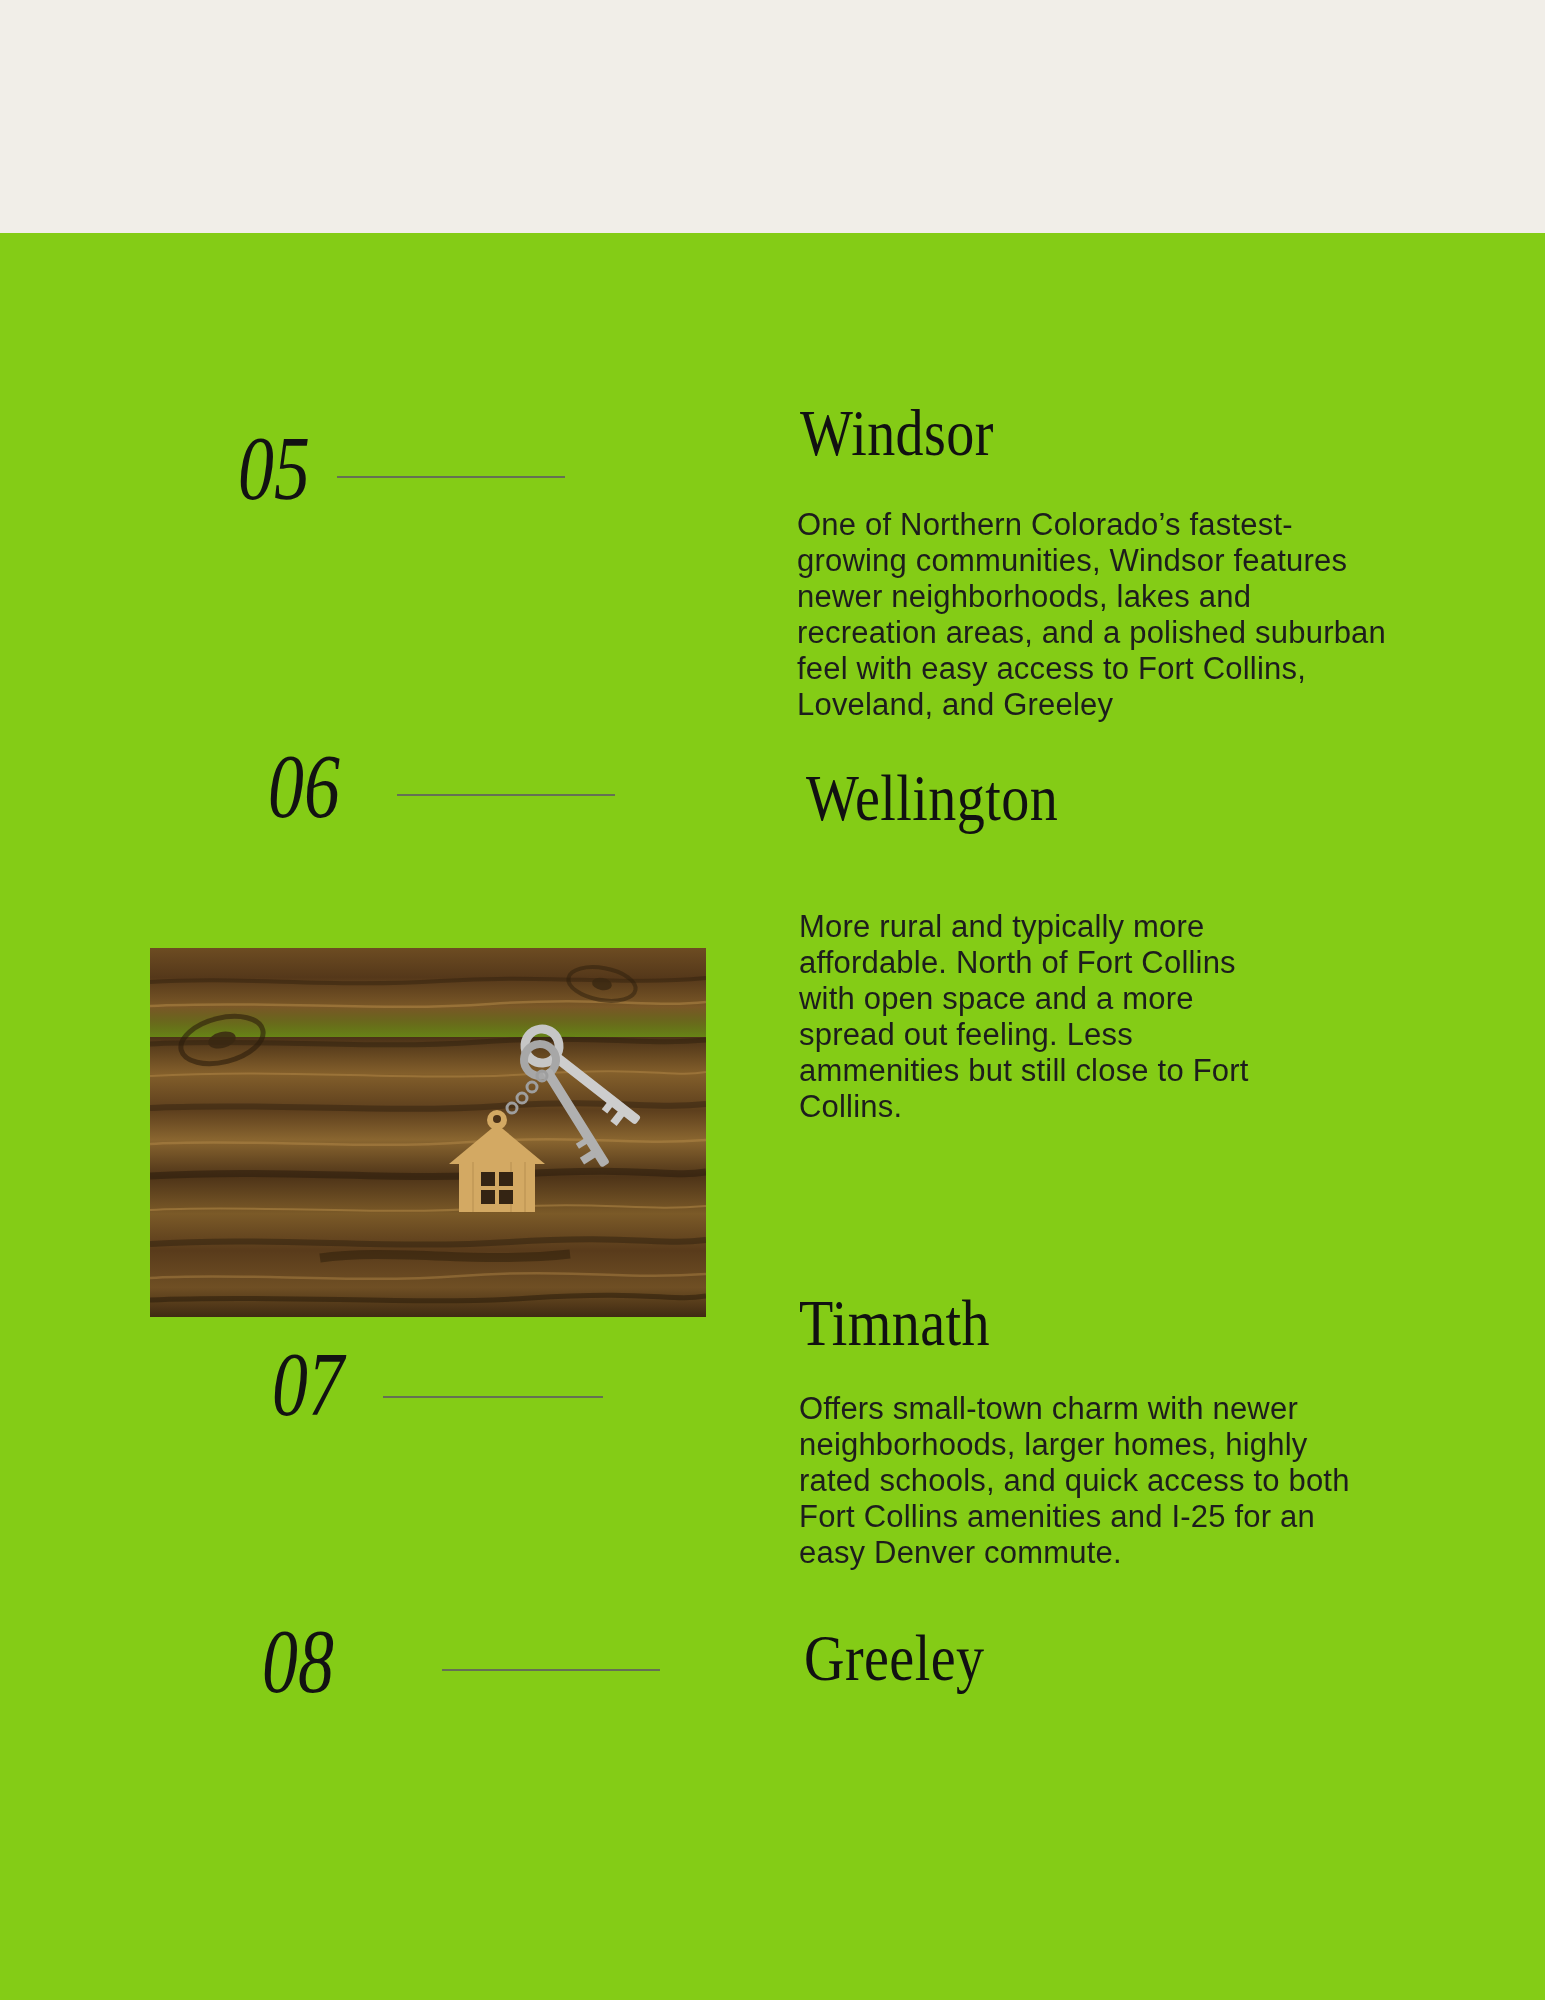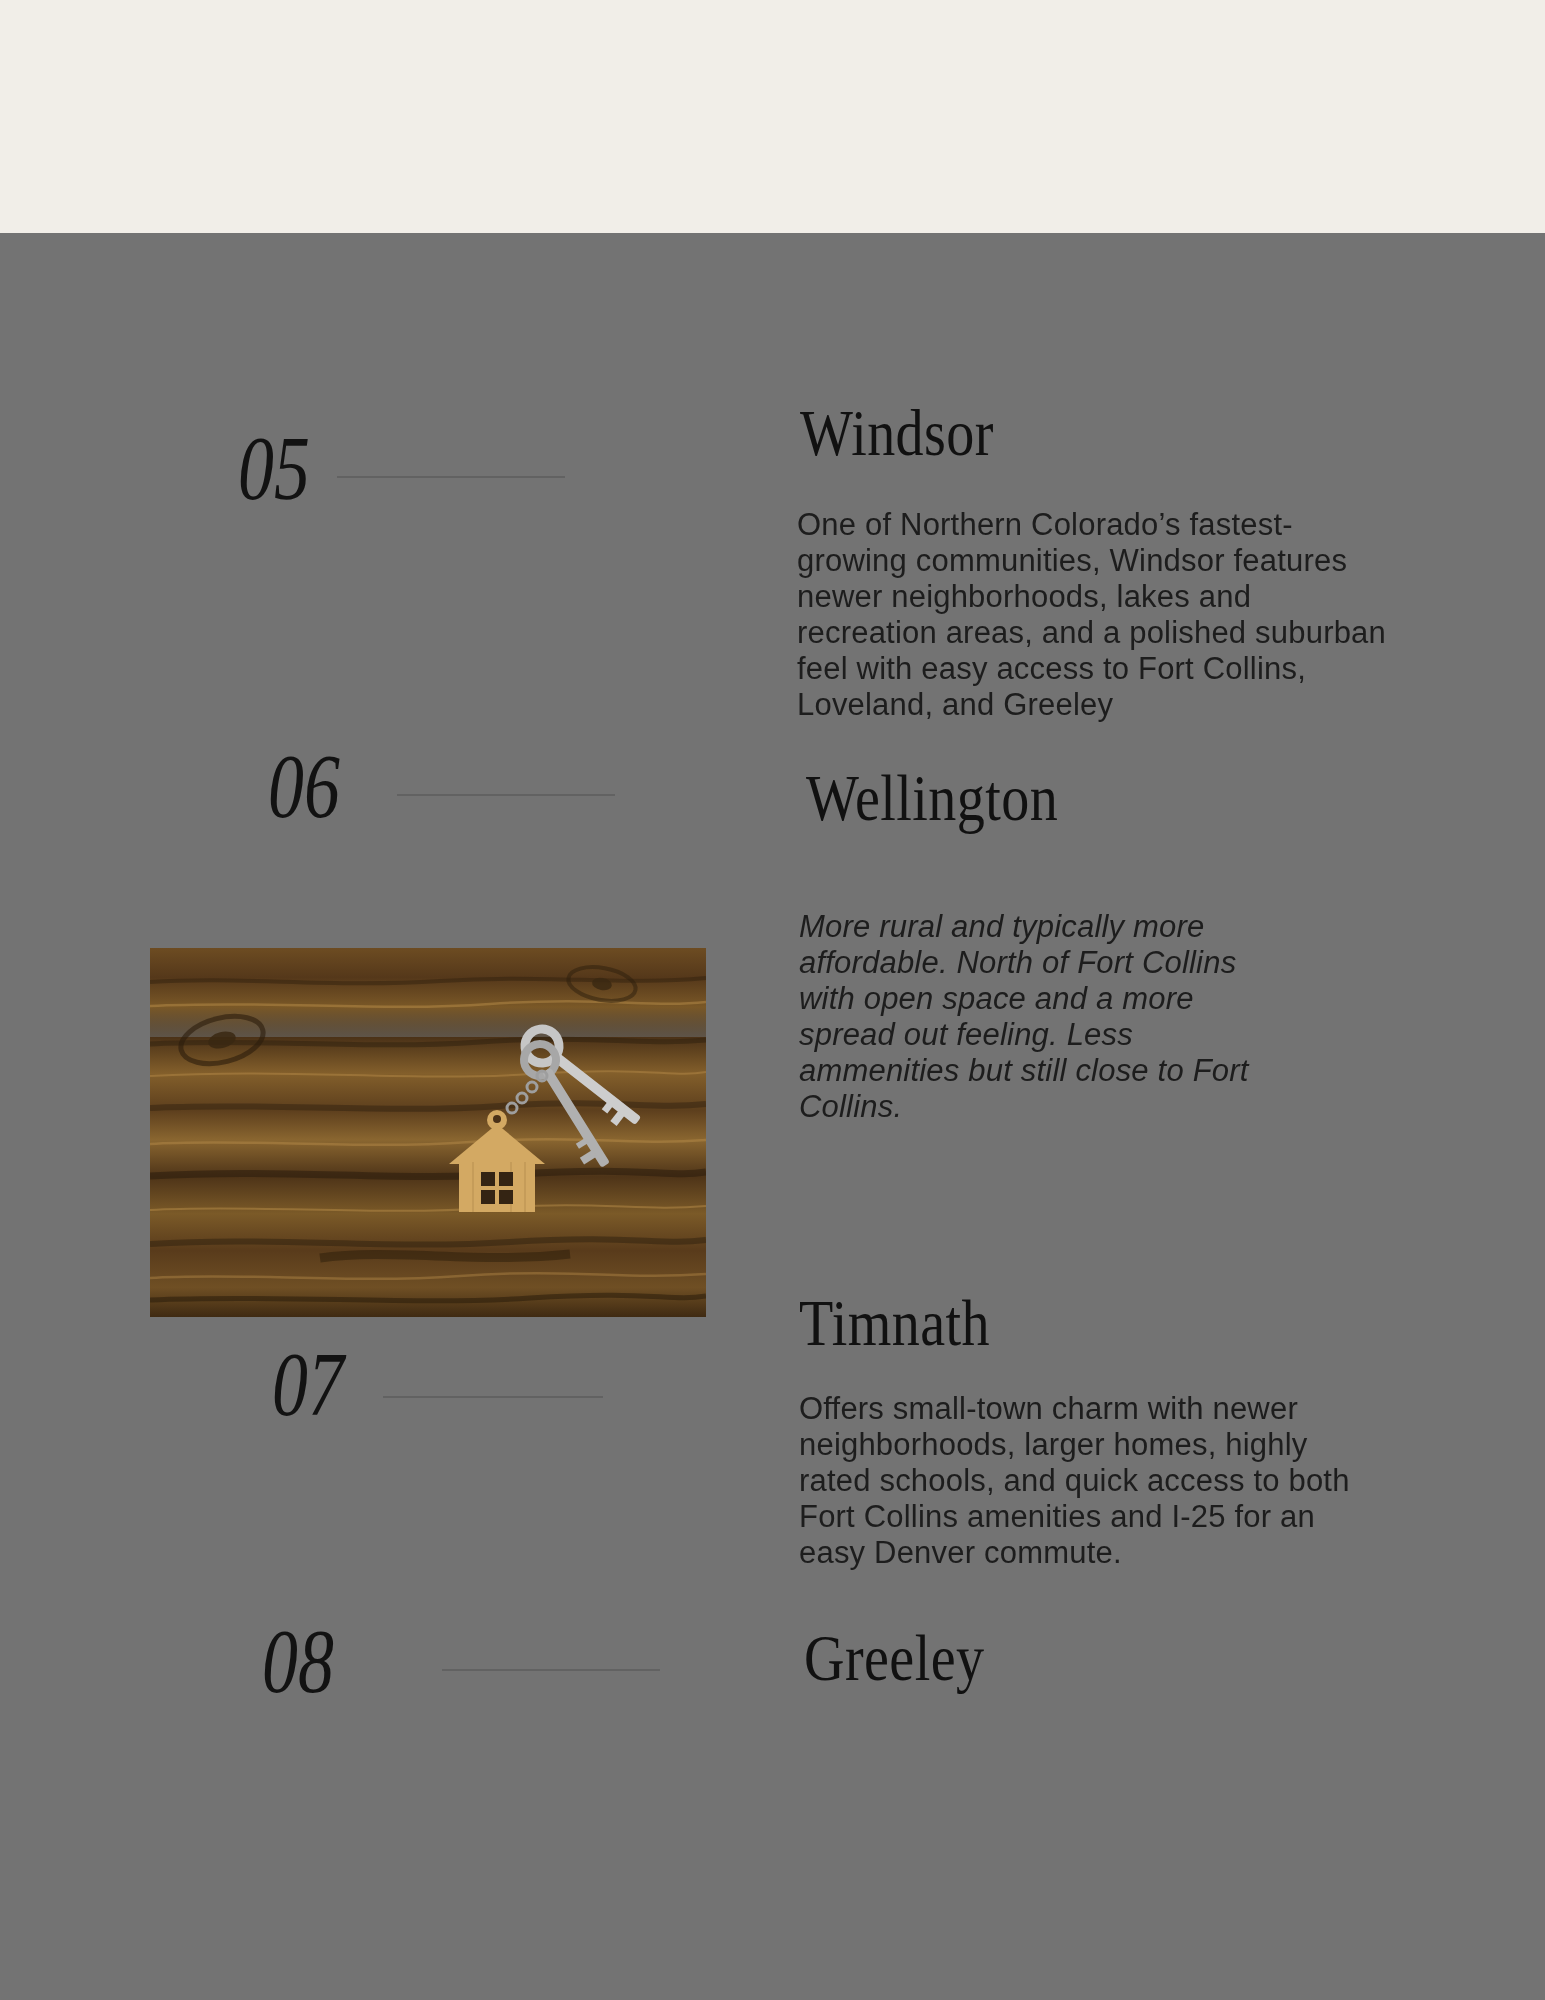--- a/index.html
+++ b/index.html
@@ -1,19 +1,19 @@
 <!DOCTYPE html>
 <html><head>
 <meta charset="utf-8">
 <style>
   html,body{margin:0;padding:0;background:#ffffff;}
   .page{
     position:relative;
     width:1545px;height:2000px;
-    background:#737373;
+    background:#84cc16;
     overflow:hidden;
     font-family:"Liberation Sans", sans-serif;
     color:#1c1c1c;
   }
   .band{
     position:absolute;left:0;top:0;width:1545px;height:233px;
     background:#f1eee8;
   }
   .sec-num{
     position:absolute;
@@ -52,21 +52,21 @@
   }
   
   .num-05{left:238px;top:422px;}
   .rule-05{left:337px;top:476px;width:228px;}
   .title-05{left:800px;top:400px;}
   .desc-05{left:797px;top:507px;width:720px;}
   
   .num-06{left:268px;top:740px;}
   .rule-06{left:397px;top:794px;width:218px;}
   .title-06{left:806px;top:765px;}
-  .desc-06{left:799px;top:909px;width:540px;font-style:italic;}
+  .desc-06{left:799px;top:909px;width:540px;}
   
   .photo{
     position:absolute;left:150px;top:948px;width:556px;height:369px;
   }
   .photo svg{display:block;}
   
   .title-07{left:799px;top:1290px;}
   .num-07{left:272px;top:1338px;}
   .rule-07{left:383px;top:1396px;width:220px;}
   .desc-07{left:799px;top:1391px;width:660px;}

